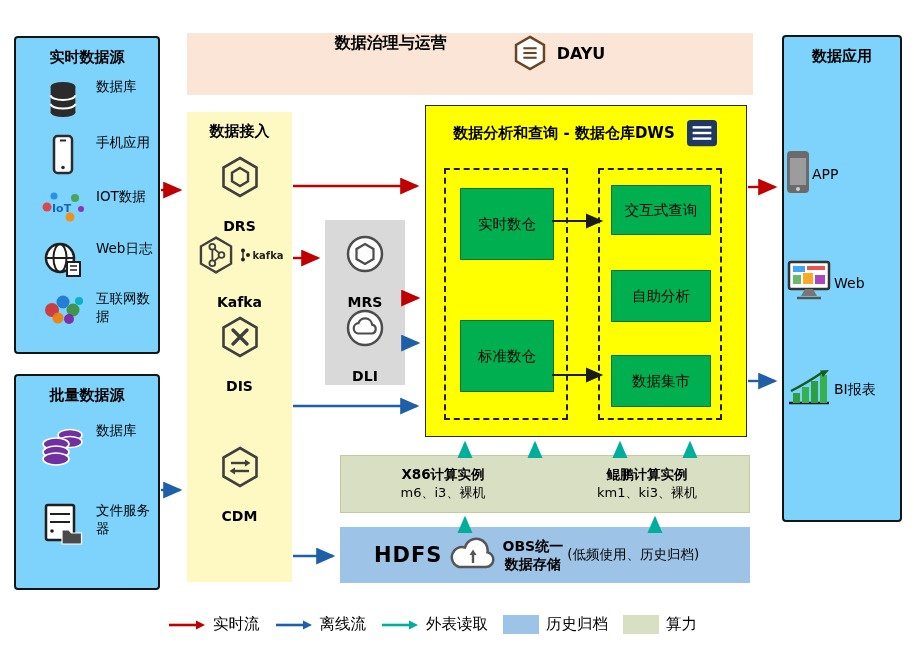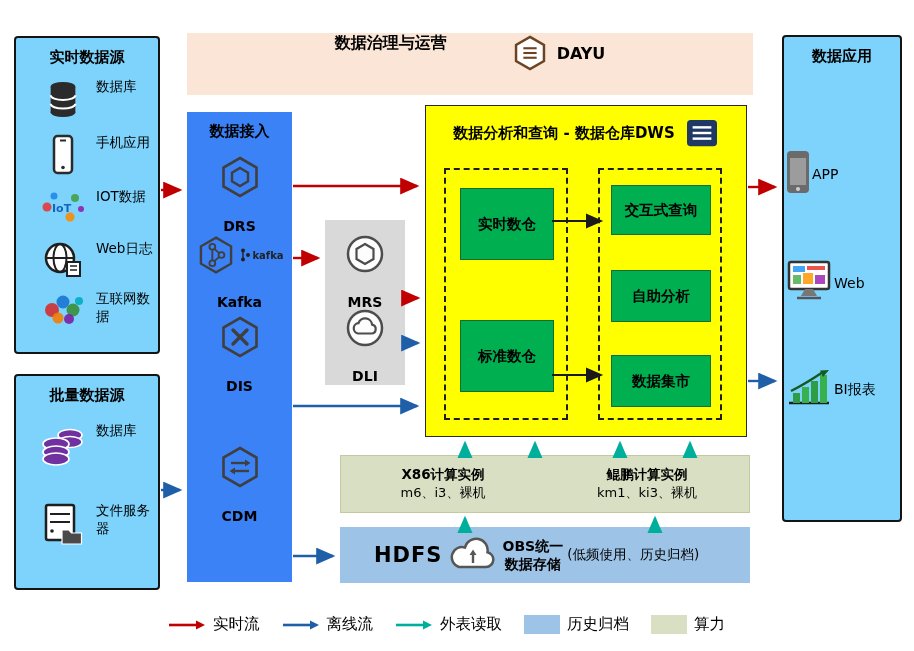--- a/index.html
+++ b/index.html
@@ -4,44 +4,44 @@
 <style>
   *{box-sizing:border-box;margin:0;padding:0}
   body{font-family:"DejaVu Sans","Liberation Sans",sans-serif;color:#000;background:#fff}
   #canvas{position:relative;width:914px;height:651px;background:#fff;overflow:hidden}
   .abs{position:absolute}
   .src-box{border:2.5px solid #141414;border-radius:4px;background:#7dd3fc}
   .box-title{font-weight:bold;font-size:15px;text-align:center;padding-top:10px}
   .src-item{position:absolute;left:22px;display:flex;align-items:flex-start;gap:8px}
   .icon-cell{width:50px;min-width:50px;display:flex;justify-content:center;align-items:center}
   .src-label{font-size:13.5px;line-height:1.3;max-width:70px}
-  .panel-blue{background:#3b82f6}
+  .panel-blue{background:#fef9c3}
   .panel-gray{background:#d9d9d9}
   .svc{position:absolute;left:0;width:100%;display:flex;flex-direction:column;align-items:center}
   .svc-label{font-weight:bold;font-size:14px;margin-top:18px}
   .icon-row{display:flex;align-items:center;gap:3px}
   .kafka-badge{display:flex;align-items:center;gap:2px;font-size:10px;font-weight:bold;color:#222}
   .banner{background:#fbe5d6;display:flex;align-items:flex-start;justify-content:center;gap:64px}
   .banner-title{font-weight:bold;font-size:16px}
   .dayu{display:flex;align-items:center;gap:8px;font-weight:bold;font-size:16px}
   .yellow-box{background:#ffff00;border:1.5px solid #2b2b2b}
   .dws-title{position:absolute;top:12px;left:0;width:100%;display:flex;align-items:center;justify-content:center;gap:10px;font-weight:bold;font-size:15px}
   .dashed{position:absolute;border:2px dashed #1f1f1f}
-  .green-box{position:absolute;background:#00b050;border:1.5px solid #156e2e;display:flex;align-items:center;justify-content:center;font-weight:bold;font-size:14.5px;text-align:right}
+  .green-box{position:absolute;background:#00b050;border:1.5px solid #156e2e;display:flex;align-items:center;justify-content:center;font-weight:normal;font-size:14.5px;text-align:right}
   .compute-box{background:#d9dfc3;border:1px solid #c2caa0;display:flex}
   .compute-half{flex:1;display:flex;flex-direction:column;align-items:center;justify-content:center;line-height:1.45}
   .compute-title{font-weight:bold;font-size:13.5px}
   .compute-spec{font-size:13px}
   .hdfs-box{background:#9dc3e6;display:flex;align-items:center;gap:4px;padding-left:34px}
   .hdfs-label{font-weight:bold;font-size:21px;letter-spacing:1px}
   .obs-label{font-weight:bold;font-size:14px;line-height:1.3;text-align:center}
   .hdfs-note{font-size:13.5px}
   .app-item{position:absolute;left:0;width:100%;display:flex;flex-direction:row;align-items:center}
   .app-label{font-size:14px;margin-top:4px}
-  .legend{position:absolute;display:flex;align-items:center;gap:22px;font-size:15.5px}
+  .legend{position:absolute;display:flex;align-items:center;gap:15px;font-size:15.5px}
   .legend-group{display:flex;align-items:center;gap:7px}
   .swatch{width:36px;height:19px;display:inline-block}
   svg{display:block}
 </style>
 </head>
 <body>
 
 <div id="canvas">
 
   <div class="abs src-box" style="left:14px;top:36px;width:146px;height:318px">

